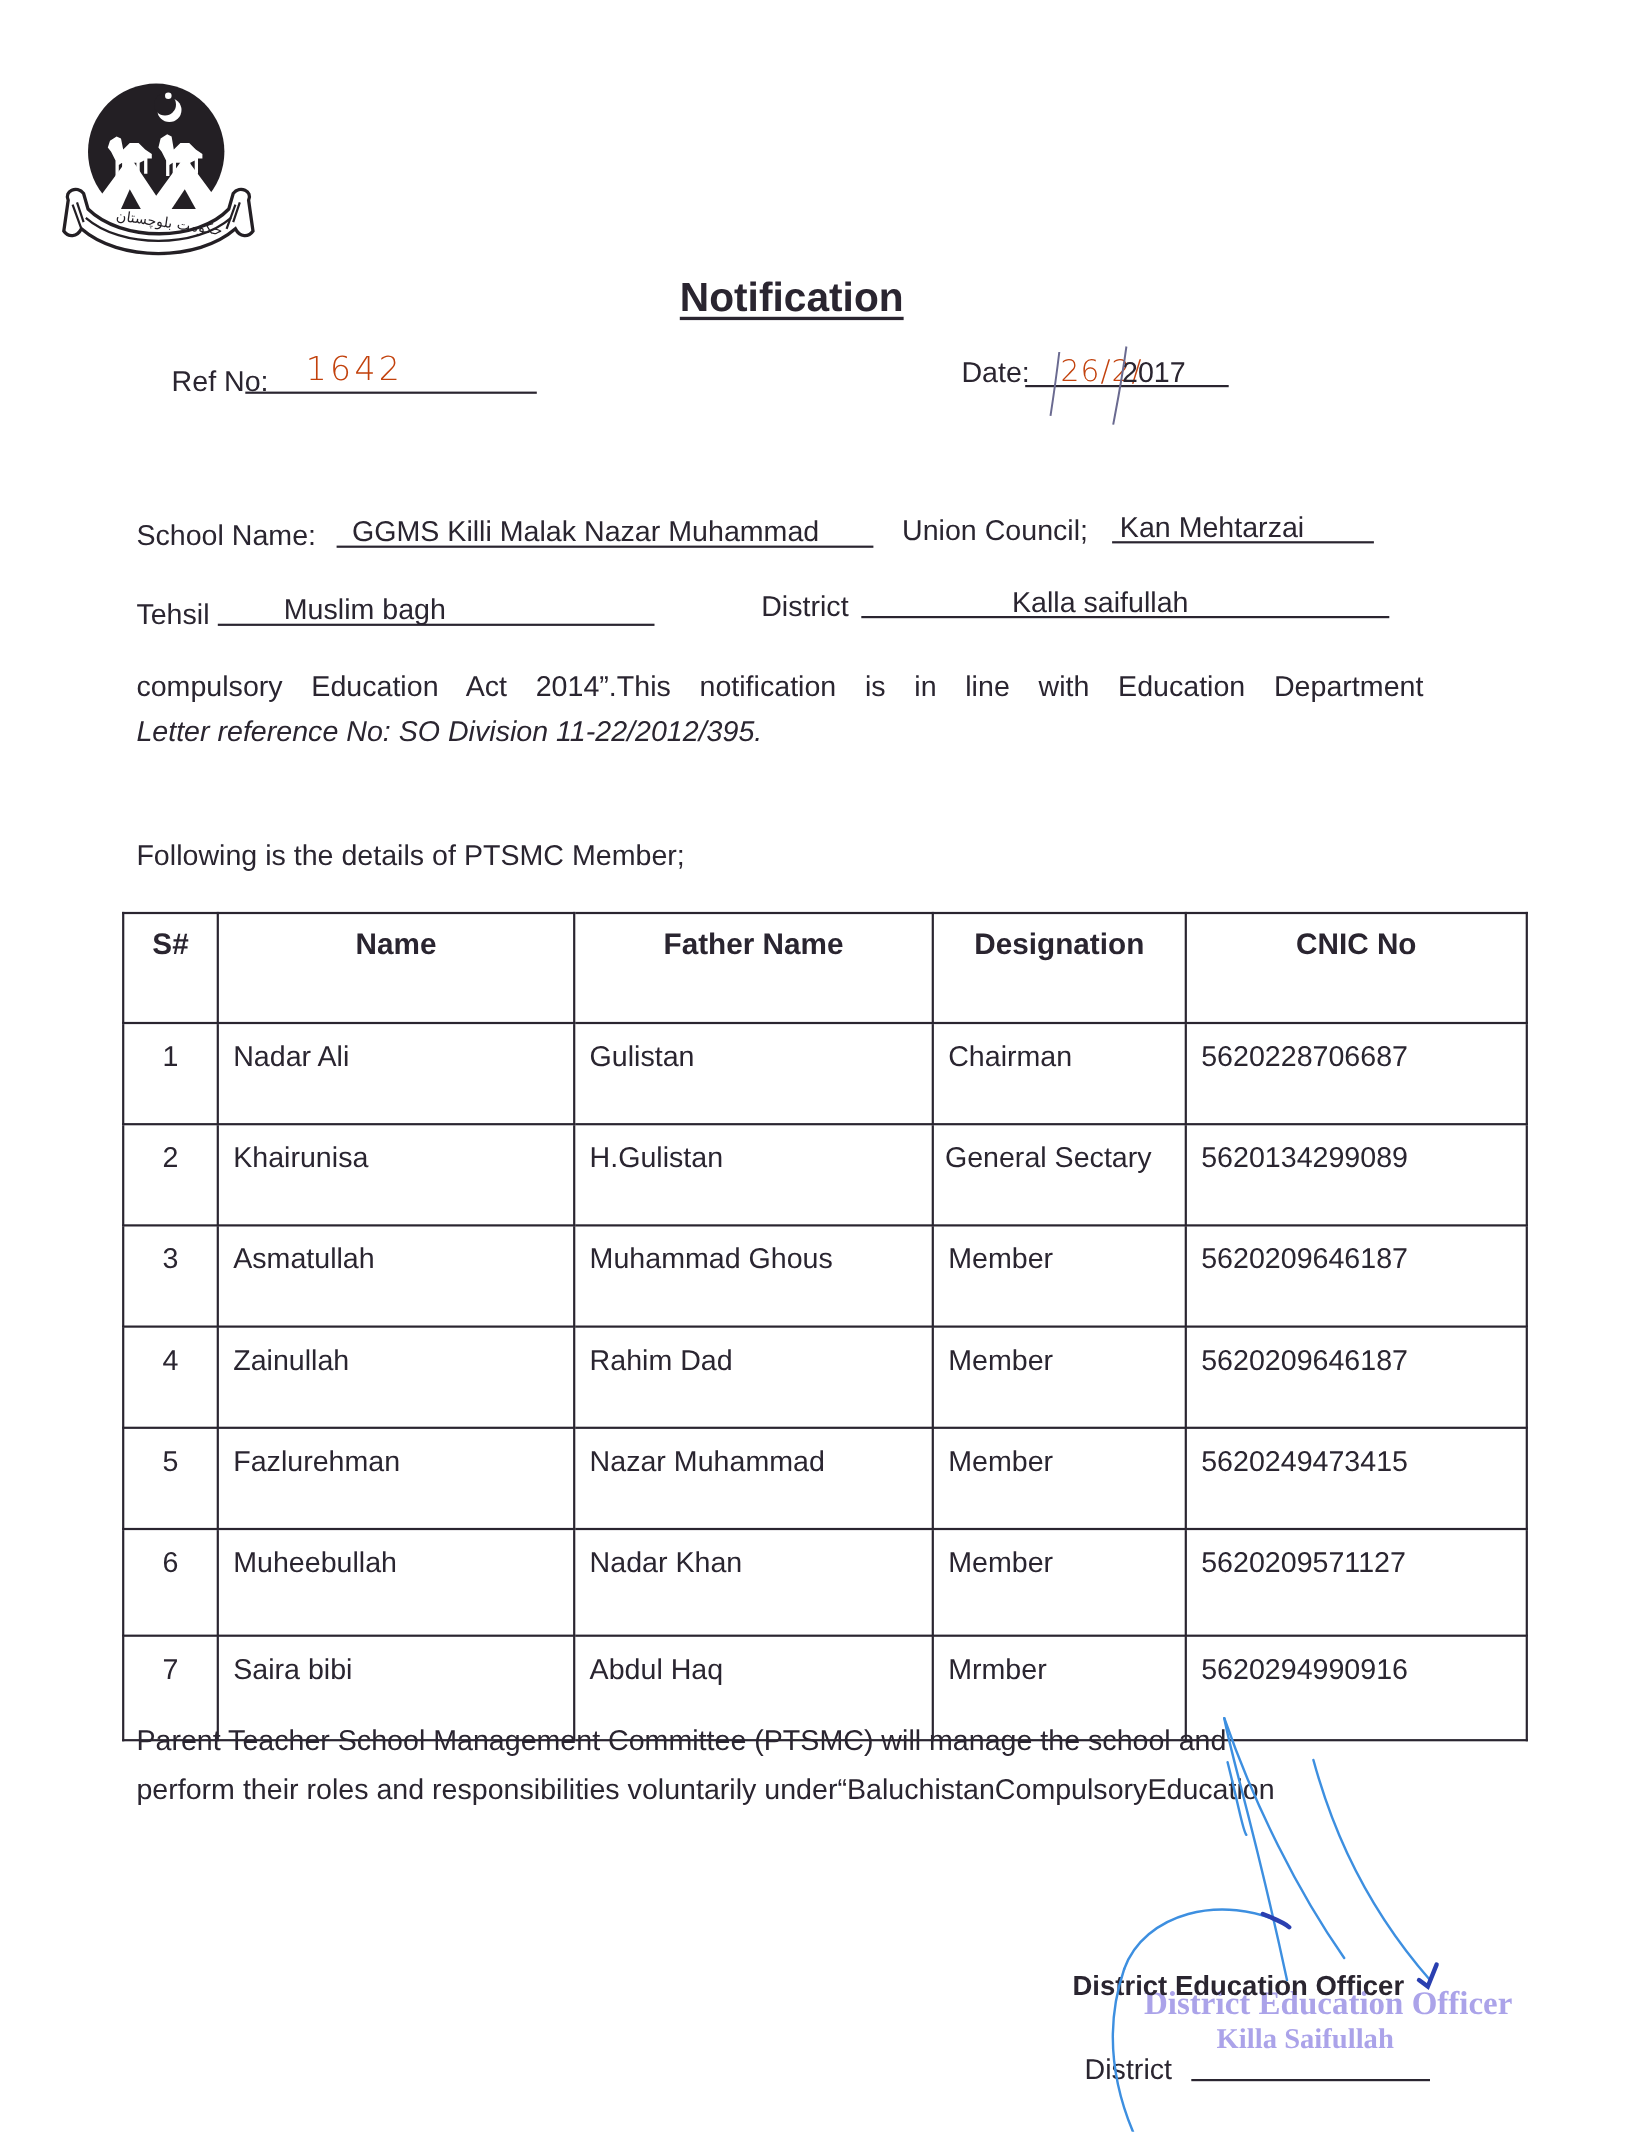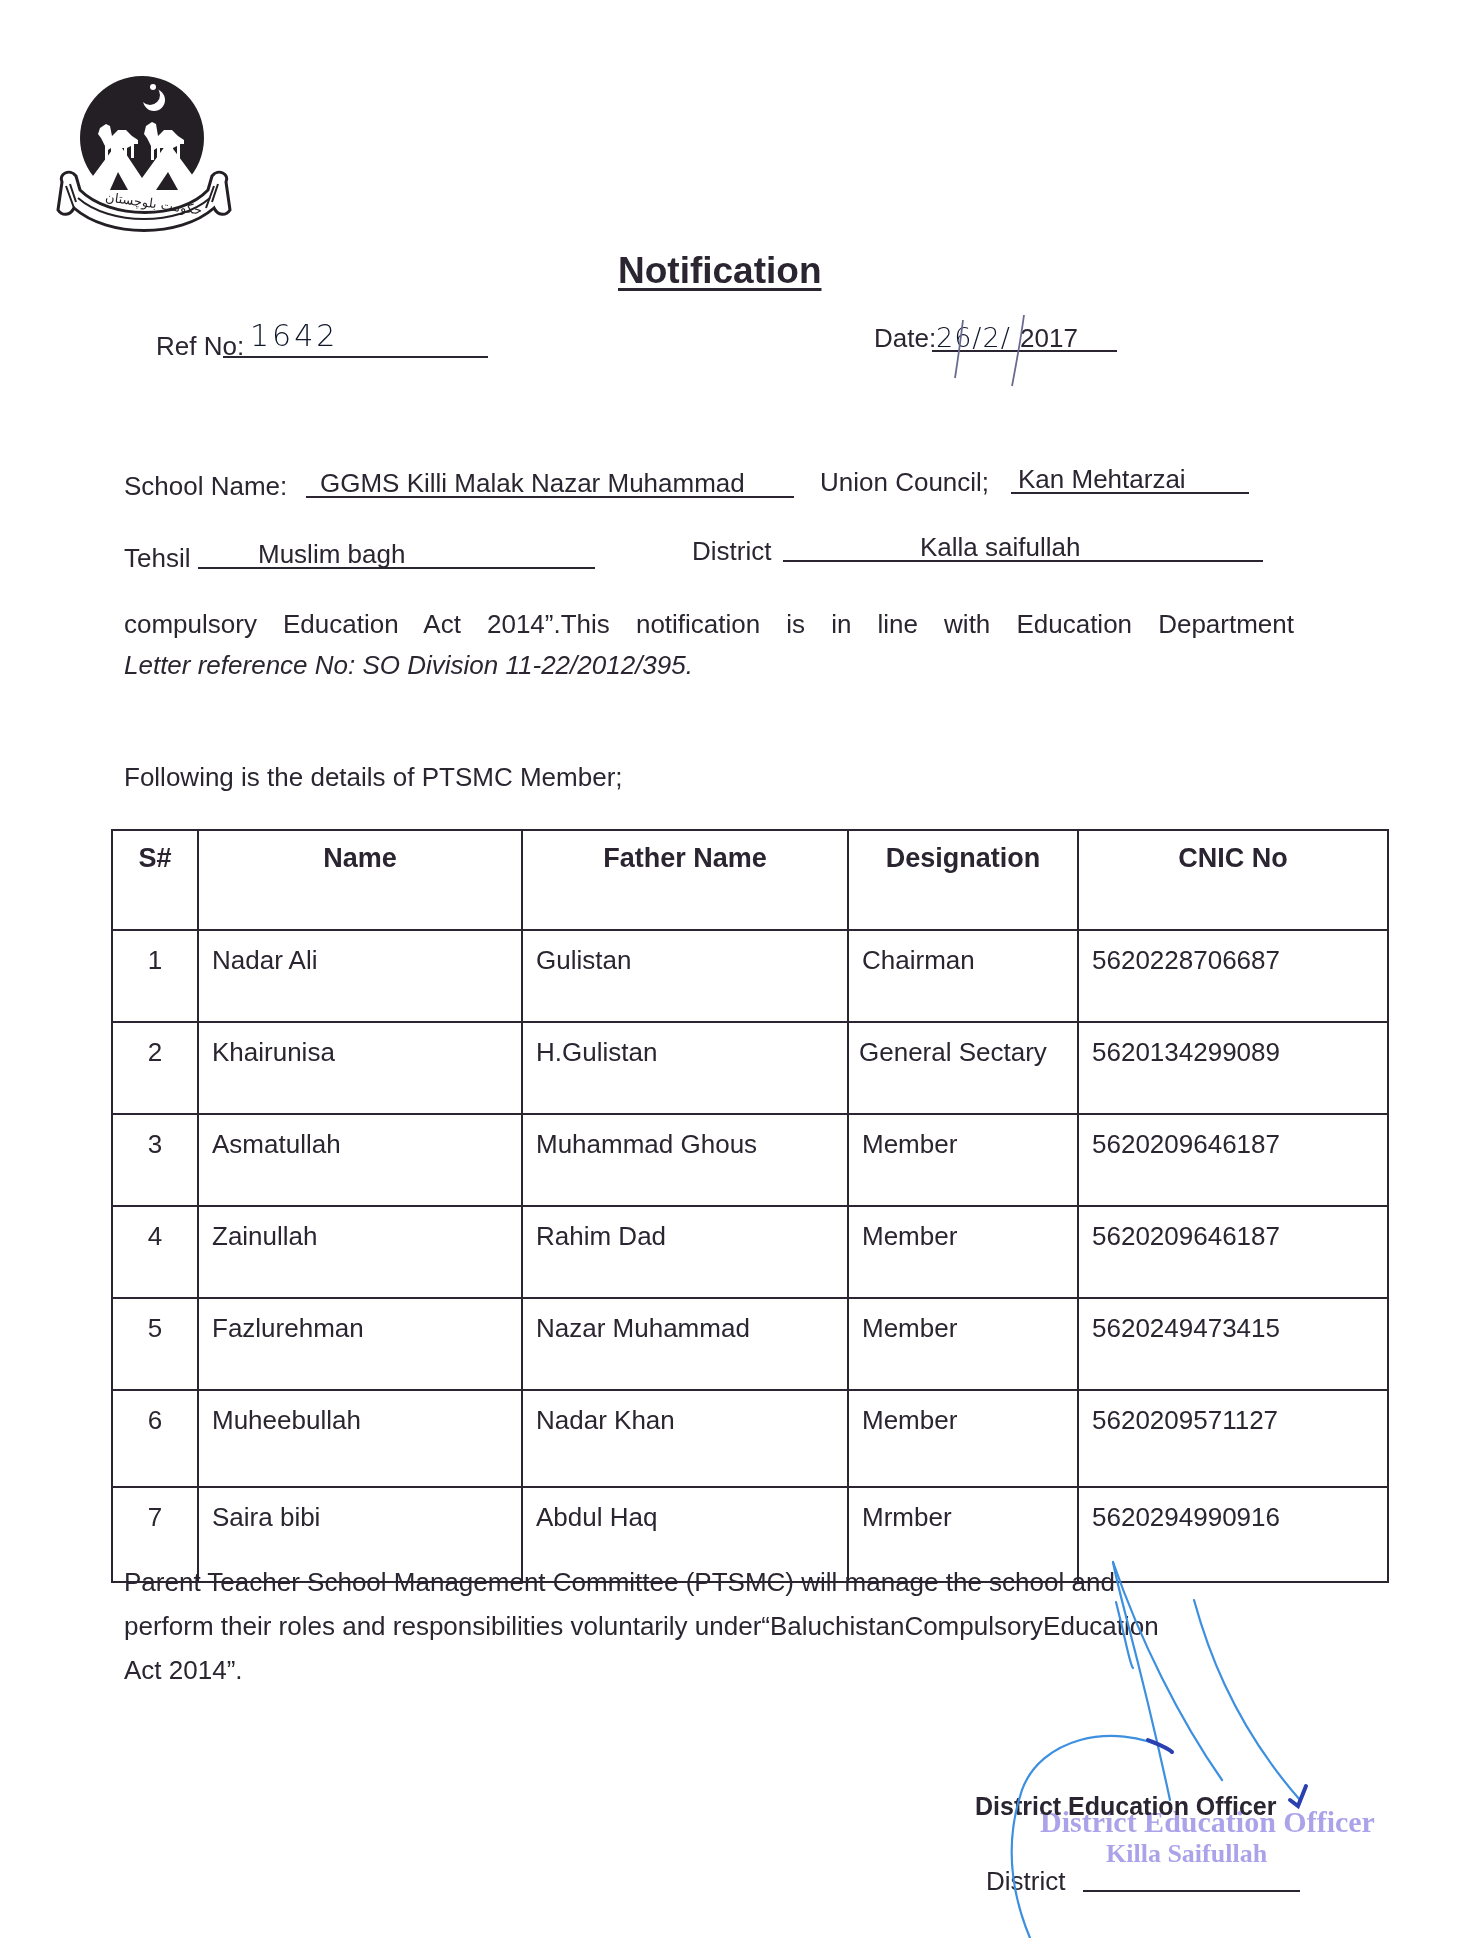--- a/index.html
+++ b/index.html
@@ -2,21 +2,21 @@
 <html><head>
 <meta charset="utf-8">
 <style>
   html, body { margin: 0; padding: 0; background: #ffffff; }
   body { width: 1477px; height: 1938px; position: relative; overflow: hidden;
          font-family: "Liberation Sans", "DejaVu Sans", sans-serif; color: #2a2530; }
   .abs { position: absolute; white-space: nowrap; }
   .txt { font-size: 26px; line-height: 1; }
   .title { font-size: 37px; font-weight: bold; text-decoration: underline; text-underline-offset: 5px; text-decoration-thickness: 3px; }
   .uline { position: absolute; height: 0; border-bottom: 2px solid #2a2530; }
-  .hand { font-family: "DejaVu Sans", sans-serif; color: #0f172a; font-weight: 200; font-size: 30px; letter-spacing: 3px; }
+  .hand { font-family: "DejaVu Sans", sans-serif; color: #c2410c; font-weight: 200; font-size: 30px; letter-spacing: 3px; margin-left: 28px; }
   .para { font-size: 26px; line-height: 41px; text-align: justify; text-align-last: justify; }
   .para-last { text-align-last: left; font-style: italic; }
 
   
   .tbl { position: absolute; left: 111px; top: 829px; border-collapse: collapse; table-layout: fixed; }
   .tbl td, .tbl th { border: 2px solid #2a2530; vertical-align: top; padding: 0; font-size: 26px; }
   .tbl th { font-weight: bold; font-size: 27px; padding-top: 12px; text-align: center; height: 86px; }
   .tbl td { height: 76px; padding-top: 14px; }
   .tbl td.sn { text-align: center; }
   .tbl td.pl { padding-left: 13px; }
@@ -148,21 +148,20 @@
       <td class="pl">Abdul Haq</td>
       <td class="pl">Mrmber</td>
       <td class="pl">5620294990916</td>
     </tr>
   </tbody>
 </table>
 
 <div class="abs" style="left:124px;top:1560px;">
   <div class="txt" style="line-height:44px;">Parent Teacher School Management Committee (PTSMC) will manage the school and</div>
   <div class="txt" style="line-height:44px;">perform their roles and responsibilities voluntarily under“BaluchistanCompulsoryEducation</div>
-  <div class="txt" style="line-height:44px;">Act 2014”.</div>
 </div>
 
 <div class="abs stamp" style="left:1040px;top:1805px;">
   <div style="font-size:30px;line-height:34px;">District Education Officer</div>
   <div style="font-size:26px;line-height:30px;padding-left:66px;">Killa Saifullah</div>
 </div>
 
 <div class="abs" style="left:975px;top:1792px;font-size:25px;font-weight:bold;">District Education Officer</div>
 <div class="abs" style="left:986px;top:1866px;font-size:26px;">District</div>
 <div class="uline" style="left:1083px;top:1890px;width:217px;"></div>

